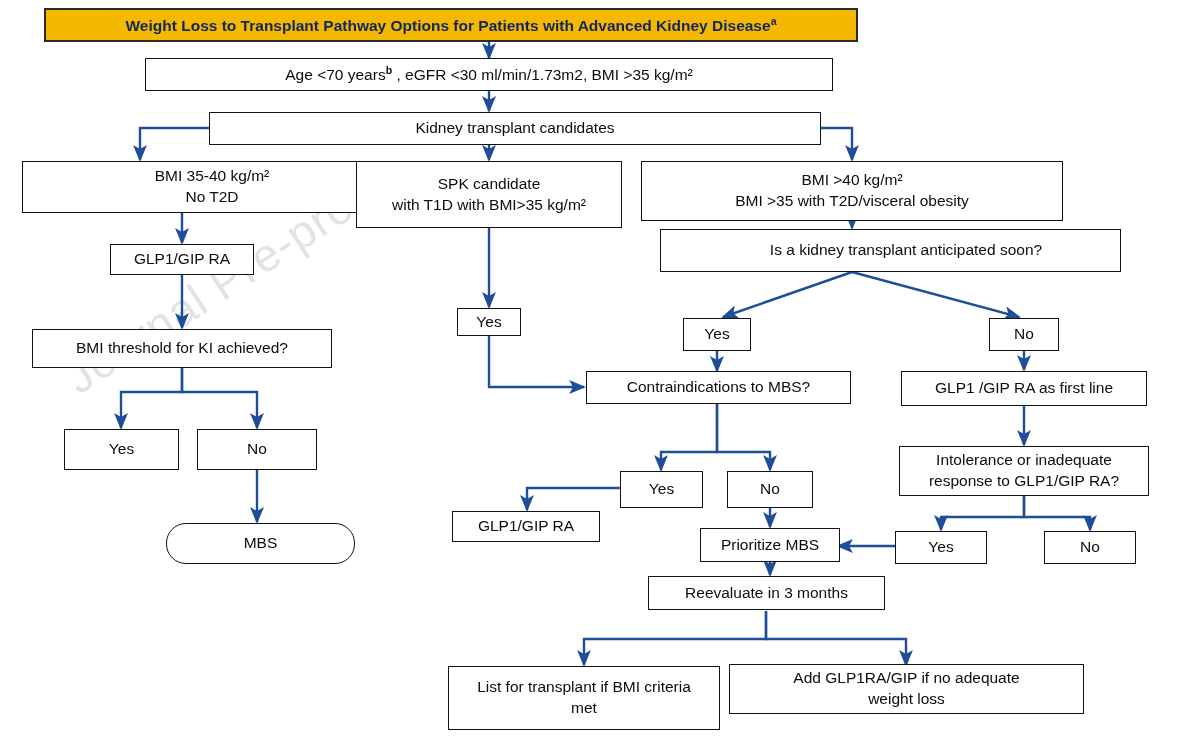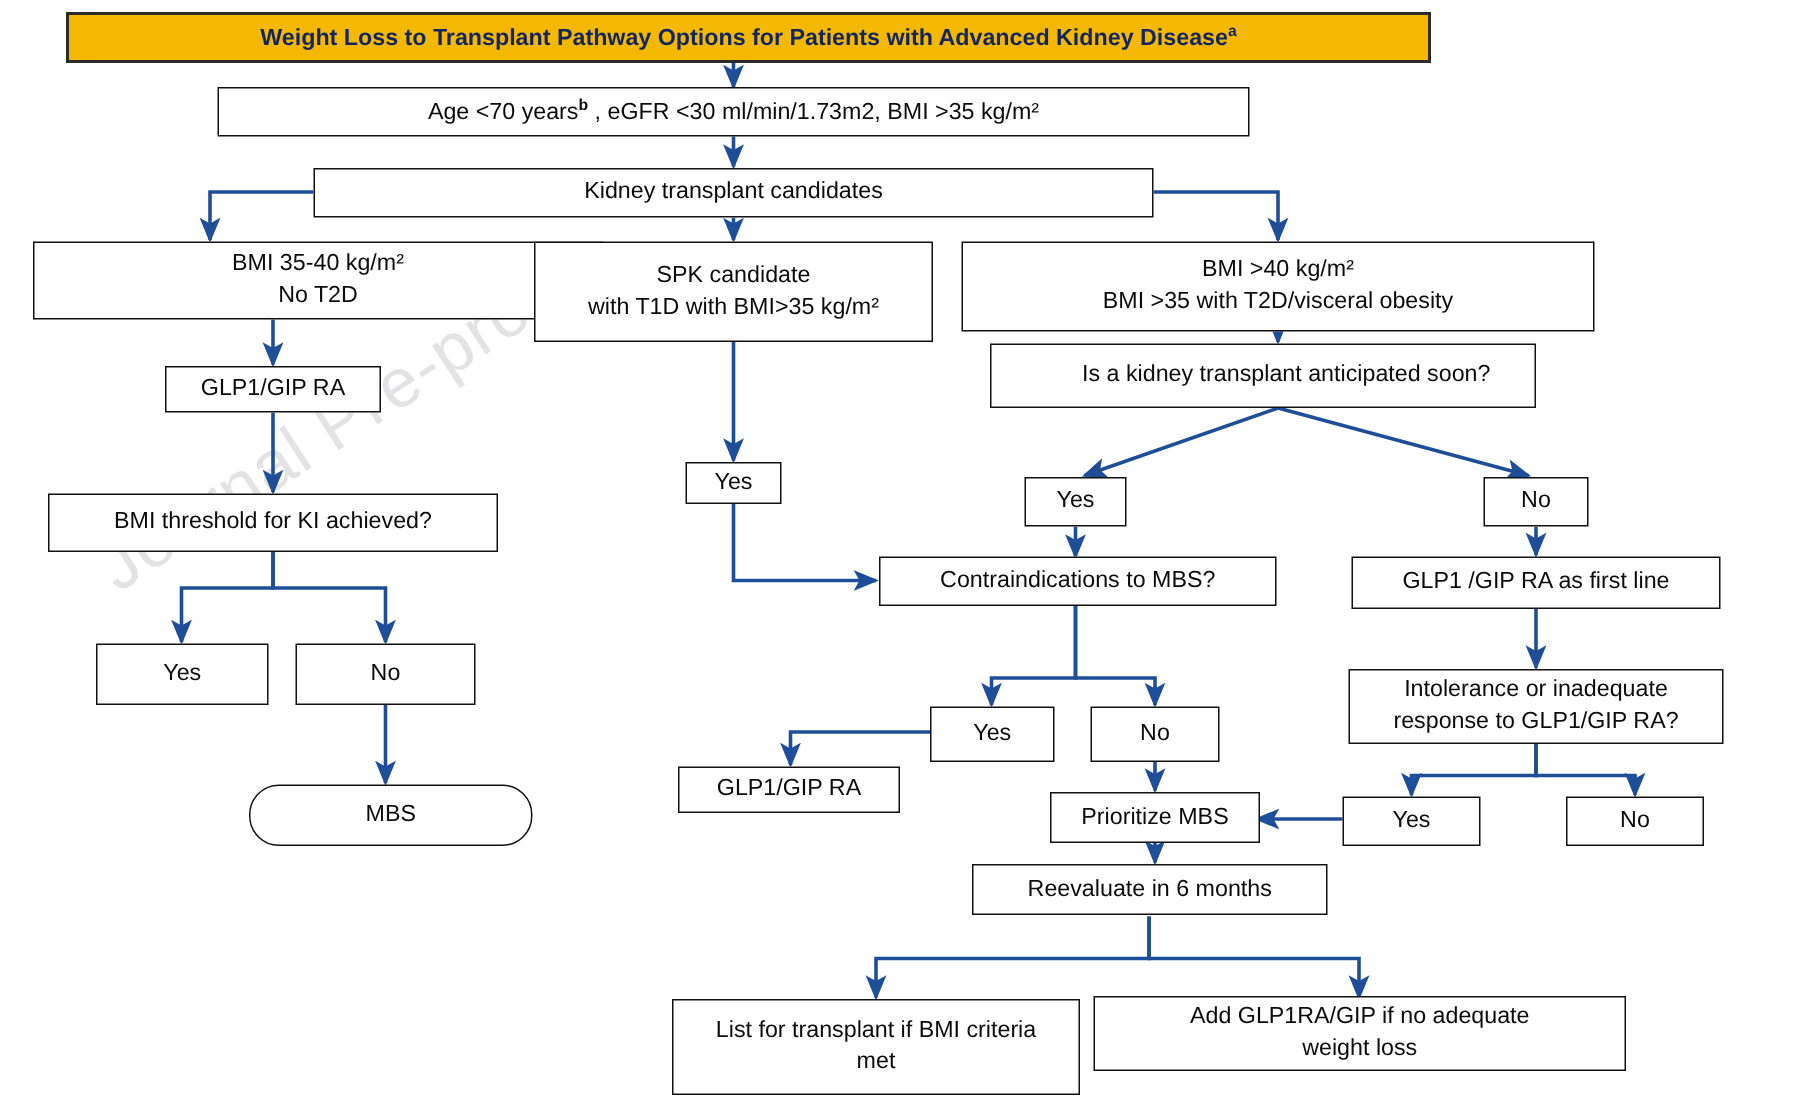--- a/index.html
+++ b/index.html
@@ -134,29 +134,29 @@
 
       <path d="M895,546 L838,546"></path>
 
       <path d="M770,562 L770,575"></path>
 
       <path d="M766,611 L766,639 L584,639 L584,665"></path>
       <path d="M766,611 L766,639 L906,639 L906,665"></path>
     </g>
   </svg>
 
-  <div class="title-banner" style="left:44px; top:8px; width:910px; height:34px;">
+  <div class="title-banner" style="left:44px; top:8px; width:814px; height:34px;">
     <span><span>Weight Loss to Transplant Pathway Options for Patients with Advanced Kidney Disease</span><sup>a</sup></span>
   </div>
 
   <div class="node" style="left:145px; top:58px; width:688px; height:33px;">
     <span class="txt"><span>Age &lt;70 years</span><sup>b</sup><span> , eGFR &lt;30 ml/min/1.73m2, BMI &gt;35 kg/m²</span></span>
   </div>
 
-  <div class="node" style="left:209px; top:112px; width:560px; height:33px;">
+  <div class="node" style="left:209px; top:112px; width:612px; height:33px;">
     <span class="txt">Kidney transplant candidates</span>
   </div>
 
   <div class="node" style="left:22px; top:161px; width:380px; height:52px;">
     <span class="txt">BMI 35-40 kg/m²
 No T2D</span>
   </div>
 
   <div class="node" style="left:356px; top:161px; width:266px; height:67px;">
     <span class="txt">SPK candidate
@@ -165,21 +165,21 @@
 
   <div class="node" style="left:641px; top:161px; width:422px; height:60px;">
     <span class="txt">BMI &gt;40 kg/m²
 BMI &gt;35 with T2D/visceral obesity</span>
   </div>
 
   <div class="node" style="left:110px; top:244px; width:144px; height:31px;">
     <span class="txt">GLP1/GIP RA</span>
   </div>
 
-  <div class="node" style="left:660px; top:229px; width:364px; height:43px;padding-left:36px;">
+  <div class="node" style="left:660px; top:229px; width:461px; height:43px;padding-left:36px;">
     <span class="txt">Is a kidney transplant anticipated soon?</span>
   </div>
 
   <div class="node" style="left:32px; top:329px; width:300px; height:39px;">
     <span class="txt">BMI threshold for KI achieved?</span>
   </div>
 
   <div class="node" style="left:457px; top:308px; width:64px; height:28px;">
     <span class="txt">Yes</span>
   </div>
@@ -235,21 +235,21 @@
 
   <div class="node" style="left:895px; top:531px; width:92px; height:33px;">
     <span class="txt">Yes</span>
   </div>
 
   <div class="node" style="left:1044px; top:531px; width:92px; height:33px;">
     <span class="txt">No</span>
   </div>
 
   <div class="node" style="left:648px; top:576px; width:237px; height:34px;">
-    <span class="txt">Reevaluate in 6 months</span>
+    <span class="txt">Reevaluate in 3 months</span>
   </div>
 
   <div class="node" style="left:448px; top:666px; width:272px; height:64px;">
     <span class="txt">List for transplant if BMI criteria
 met</span>
   </div>
 
   <div class="node" style="left:729px; top:664px; width:355px; height:50px;">
     <span class="txt">Add GLP1RA/GIP if no adequate
 weight loss</span>

